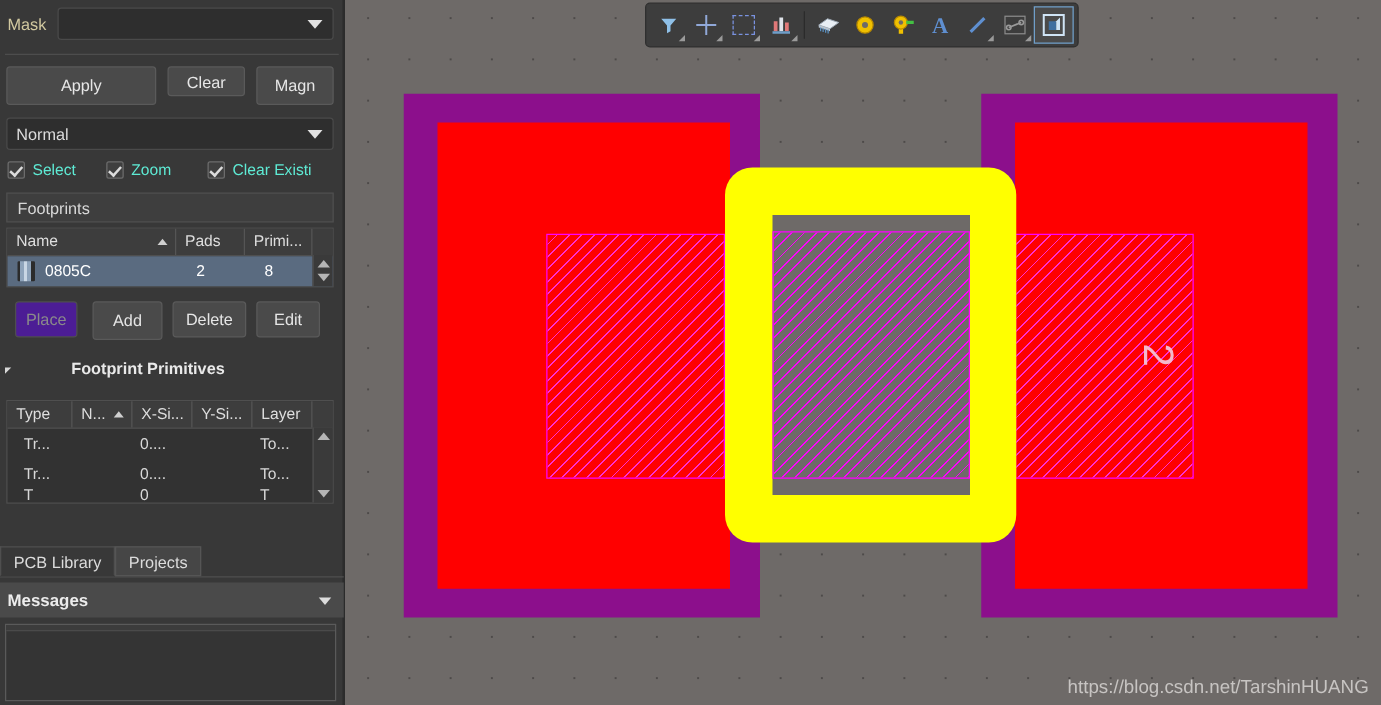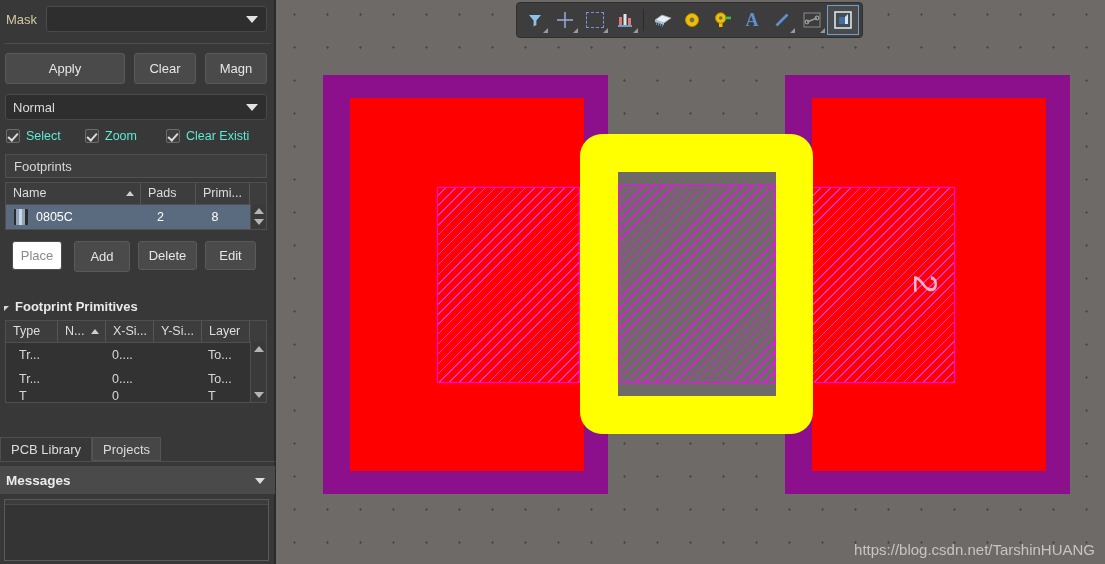--- a/index.html
+++ b/index.html
@@ -65,24 +65,24 @@
     border: 1px solid #5a5a5a;
     border-radius: 3px;
     color: #e6e6e6;
     font-size: 13px;
     display: flex; align-items: center; justify-content: center;
     box-sizing: border-box;
     overflow: hidden;
     white-space: nowrap;
     cursor: default;
   }
-  .btn.disabled { color: #8a8a8a; background: #ffffff; border-color: #4e4e4e; }
+  .btn.disabled { color: #8a8a8a; background: #4c1d95; border-color: #4e4e4e; }
 
   #btn-apply  { position:absolute; left:5px;   top:53px; width:120px; height:31px; }
-  #btn-clear  { position:absolute; left:134px; top:53px; width:62px;  height:31px; }
+  #btn-clear  { position:absolute; left:134px; top:53px; width:62px;  height:24px; }
   #btn-magnify{ position:absolute; left:205px; top:53px; width:62px;  height:31px; justify-content:center; }
 
   #normal-combo {
     position: absolute; left: 5px; top: 94px;
     width: 262px; height: 26px;
   }
 
   .checkrow {
     position: absolute; top: 127px; height: 17px;
     display: flex; align-items: center;
@@ -190,21 +190,21 @@
     position: absolute; left: 4px;
     font-weight: bold; font-size: 13px; color: #e9e9e9;
     display: flex; align-items: center;
   }
   .section-hdr .tri {
     width: 0; height: 0;
     border-top: 5px solid #d8d8d8;
     border-right: 5px solid transparent;
     margin-right: 6px; margin-top: 3px;
   }
-  #hdr-primitives { top: 299px; }
+  #hdr-primitives { top: 287px; gap: 42px; }
   #hdr-other      { top: 440px; }
 
   #primitives-table { left: 5px; top: 320px; width: 262px; height: 83px; }
 
   .tabs {
     position: absolute; left: 0px; top: 435px;
     width: 275px; height: 26px;
     display: flex; align-items: flex-end;
     border-bottom: 1px solid #4f4f4f;
   }

